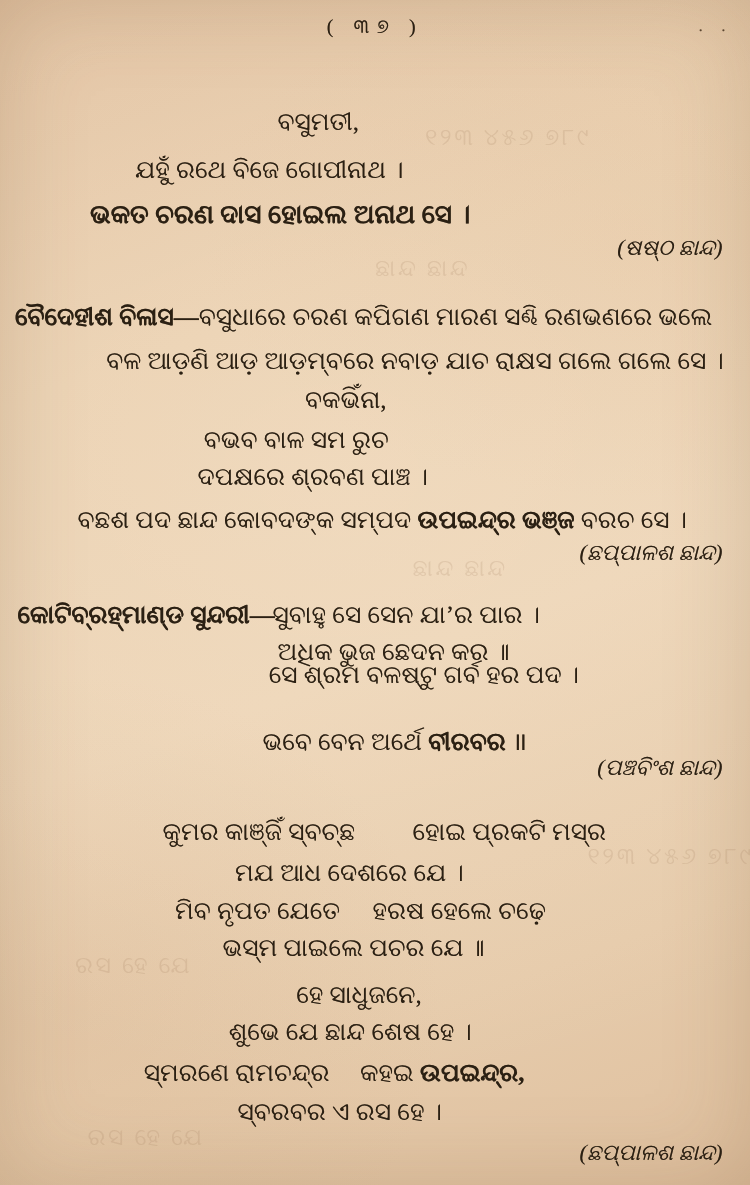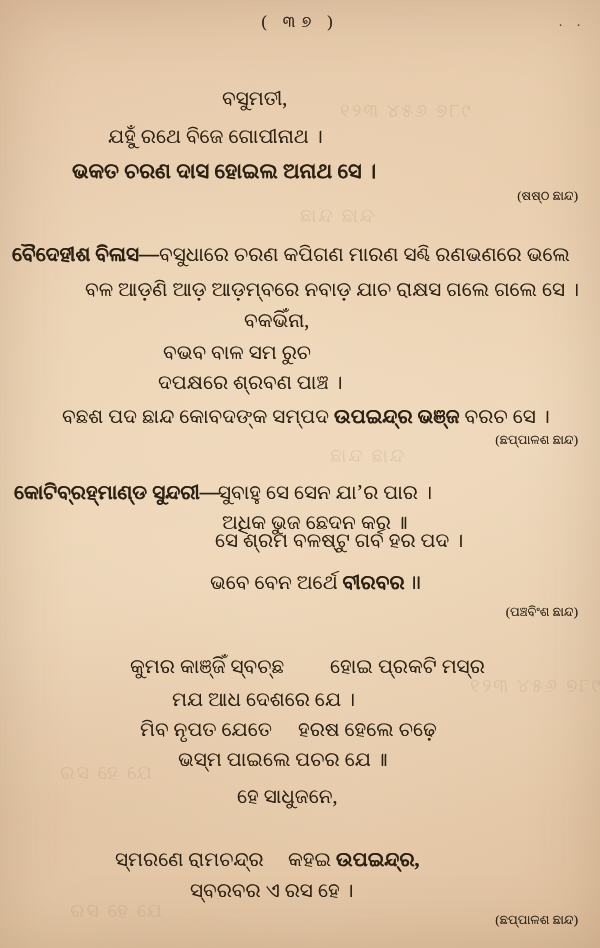--- a/index.html
+++ b/index.html
@@ -39,23 +39,24 @@
     line-height: 1.25;
     color: #2b2013;
     text-shadow: 0 0 0.4px rgba(43,32,19,0.55);
   }
   .small { font-size: 16px; letter-spacing: 6px; }
   .bold  { font-weight: bold; }
   .attr  {
     position: absolute;
     right: 22px;
     white-space: nowrap;
-    font-size: 13px;
+    font-size: 18px;
     color: #2b2013;
     text-shadow: 0 0 0.4px rgba(43,32,19,0.5);
+    font-style: italic;
   }
   .corner-dots {
     position: absolute;
     top: 18px;
     right: 14px;
     font-size: 14px;
     letter-spacing: 5px;
     color: #5a4530;
   }
 </style>
@@ -88,32 +89,33 @@
   <div class="line" style="top:370px; left:158px;">ଦପକ୍ଷରେ ଶ୍ରବଣ ପାଞ୍ଚ ।</div>
   <div class="line" style="top:404px; left:62px;">
     <span>ବଛଶ ପଦ ଛାନ୍ଦ କୋବଦଙ୍କ ସମ୍ପଦ </span><span class="bold">ଉପଇନ୍ଦ୍ର ଭଞ୍ଜ</span><span> ବରଚ ସେ ।</span>
   </div>
   <div class="attr" style="top:432px;">(ଛପ୍ପାଳଶ ଛାନ୍ଦ)</div>
 
   <div class="line bold" style="top:480px; left:14px;">କୋଟିବ୍ରହ୍ମାଣ୍ଡ ସୁନ୍ଦରୀ—</div>
   <div class="line" style="top:480px; left:218px;">ସୁବାହୁ ସେ ସେନ ଯା’ର ପାର ।</div>
   <div class="line" style="top:510px; left:222px;">ଅଧିକ ଭୁଜ ଛେଦନ କର ॥</div>
   <div class="line" style="top:528px; left:215px;">ସେ ଶ୍ରମ ବଳଷ୍ଟୁ ଗର୍ବ ହର ପଦ ।</div>
-  <div class="line" style="top:570px; left:210px;text-align:center;">
+  <div class="line" style="top:582px; left:210px;text-align:center;">
     <span>ଭବେ ବେନ ଅର୍ଥେ </span><span class="bold">ବୀରବର</span><span> ॥</span>
   </div>
   <div class="attr" style="top:604px;">(ପଞ୍ଚବିଂଶ ଛାନ୍ଦ)</div>
 
   <div class="line" style="top:654px; left:130px;">କୁମର କାଞ୍ଜିଁ ସ୍ବଚ୍ଛ</div>
   <div class="line" style="top:654px; left:330px;">ହୋଇ ପ୍ରକଟି ମସ୍ର</div>
-  <div class="line" style="top:687px; left:172px;">ମଯ ଆଧ ଦେଶରେ ଯେ ।</div>
+  <div class="line" style="top:687px; left:188px;">ମଯ ଆଧ ଦେଶରେ ଯେ ।</div>
   <div class="line" style="top:717px; left:140px;">ମିବ ନୃପତ ଯେତେ</div>
   <div class="line" style="top:717px; left:298px;">ହରଷ ହେଲେ ଚଢ଼େ</div>
   <div class="line" style="top:747px; left:178px;">ଭସ୍ମ ପାଇଲେ ପଚର ଯେ ॥</div>
   <div class="line" style="top:784px; left:237px;">ହେ ସାଧୁଜନେ,</div>
+  <div class="line" style="top:814px; left:183px;">ଶୁଭେ ଯେ ଛାନ୍ଦ ଶେଷ ହେ ।</div>
   <div class="line" style="top:847px; left:115px;">ସ୍ମରଣେ ରାମଚନ୍ଦ୍ର</div>
   <div class="line" style="top:847px; left:288px;">
     <span>କହଇ </span><span class="bold">ଉପଇନ୍ଦ୍ର,</span>
   </div>
   <div class="line" style="top:878px; left:190px;">ସ୍ବରବର ଏ ରସ ହେ ।</div>
   <div class="attr" style="top:912px;">(ଛପ୍ପାଳଶ ଛାନ୍ଦ)</div>
 
 </div>
 
 </body></html>

